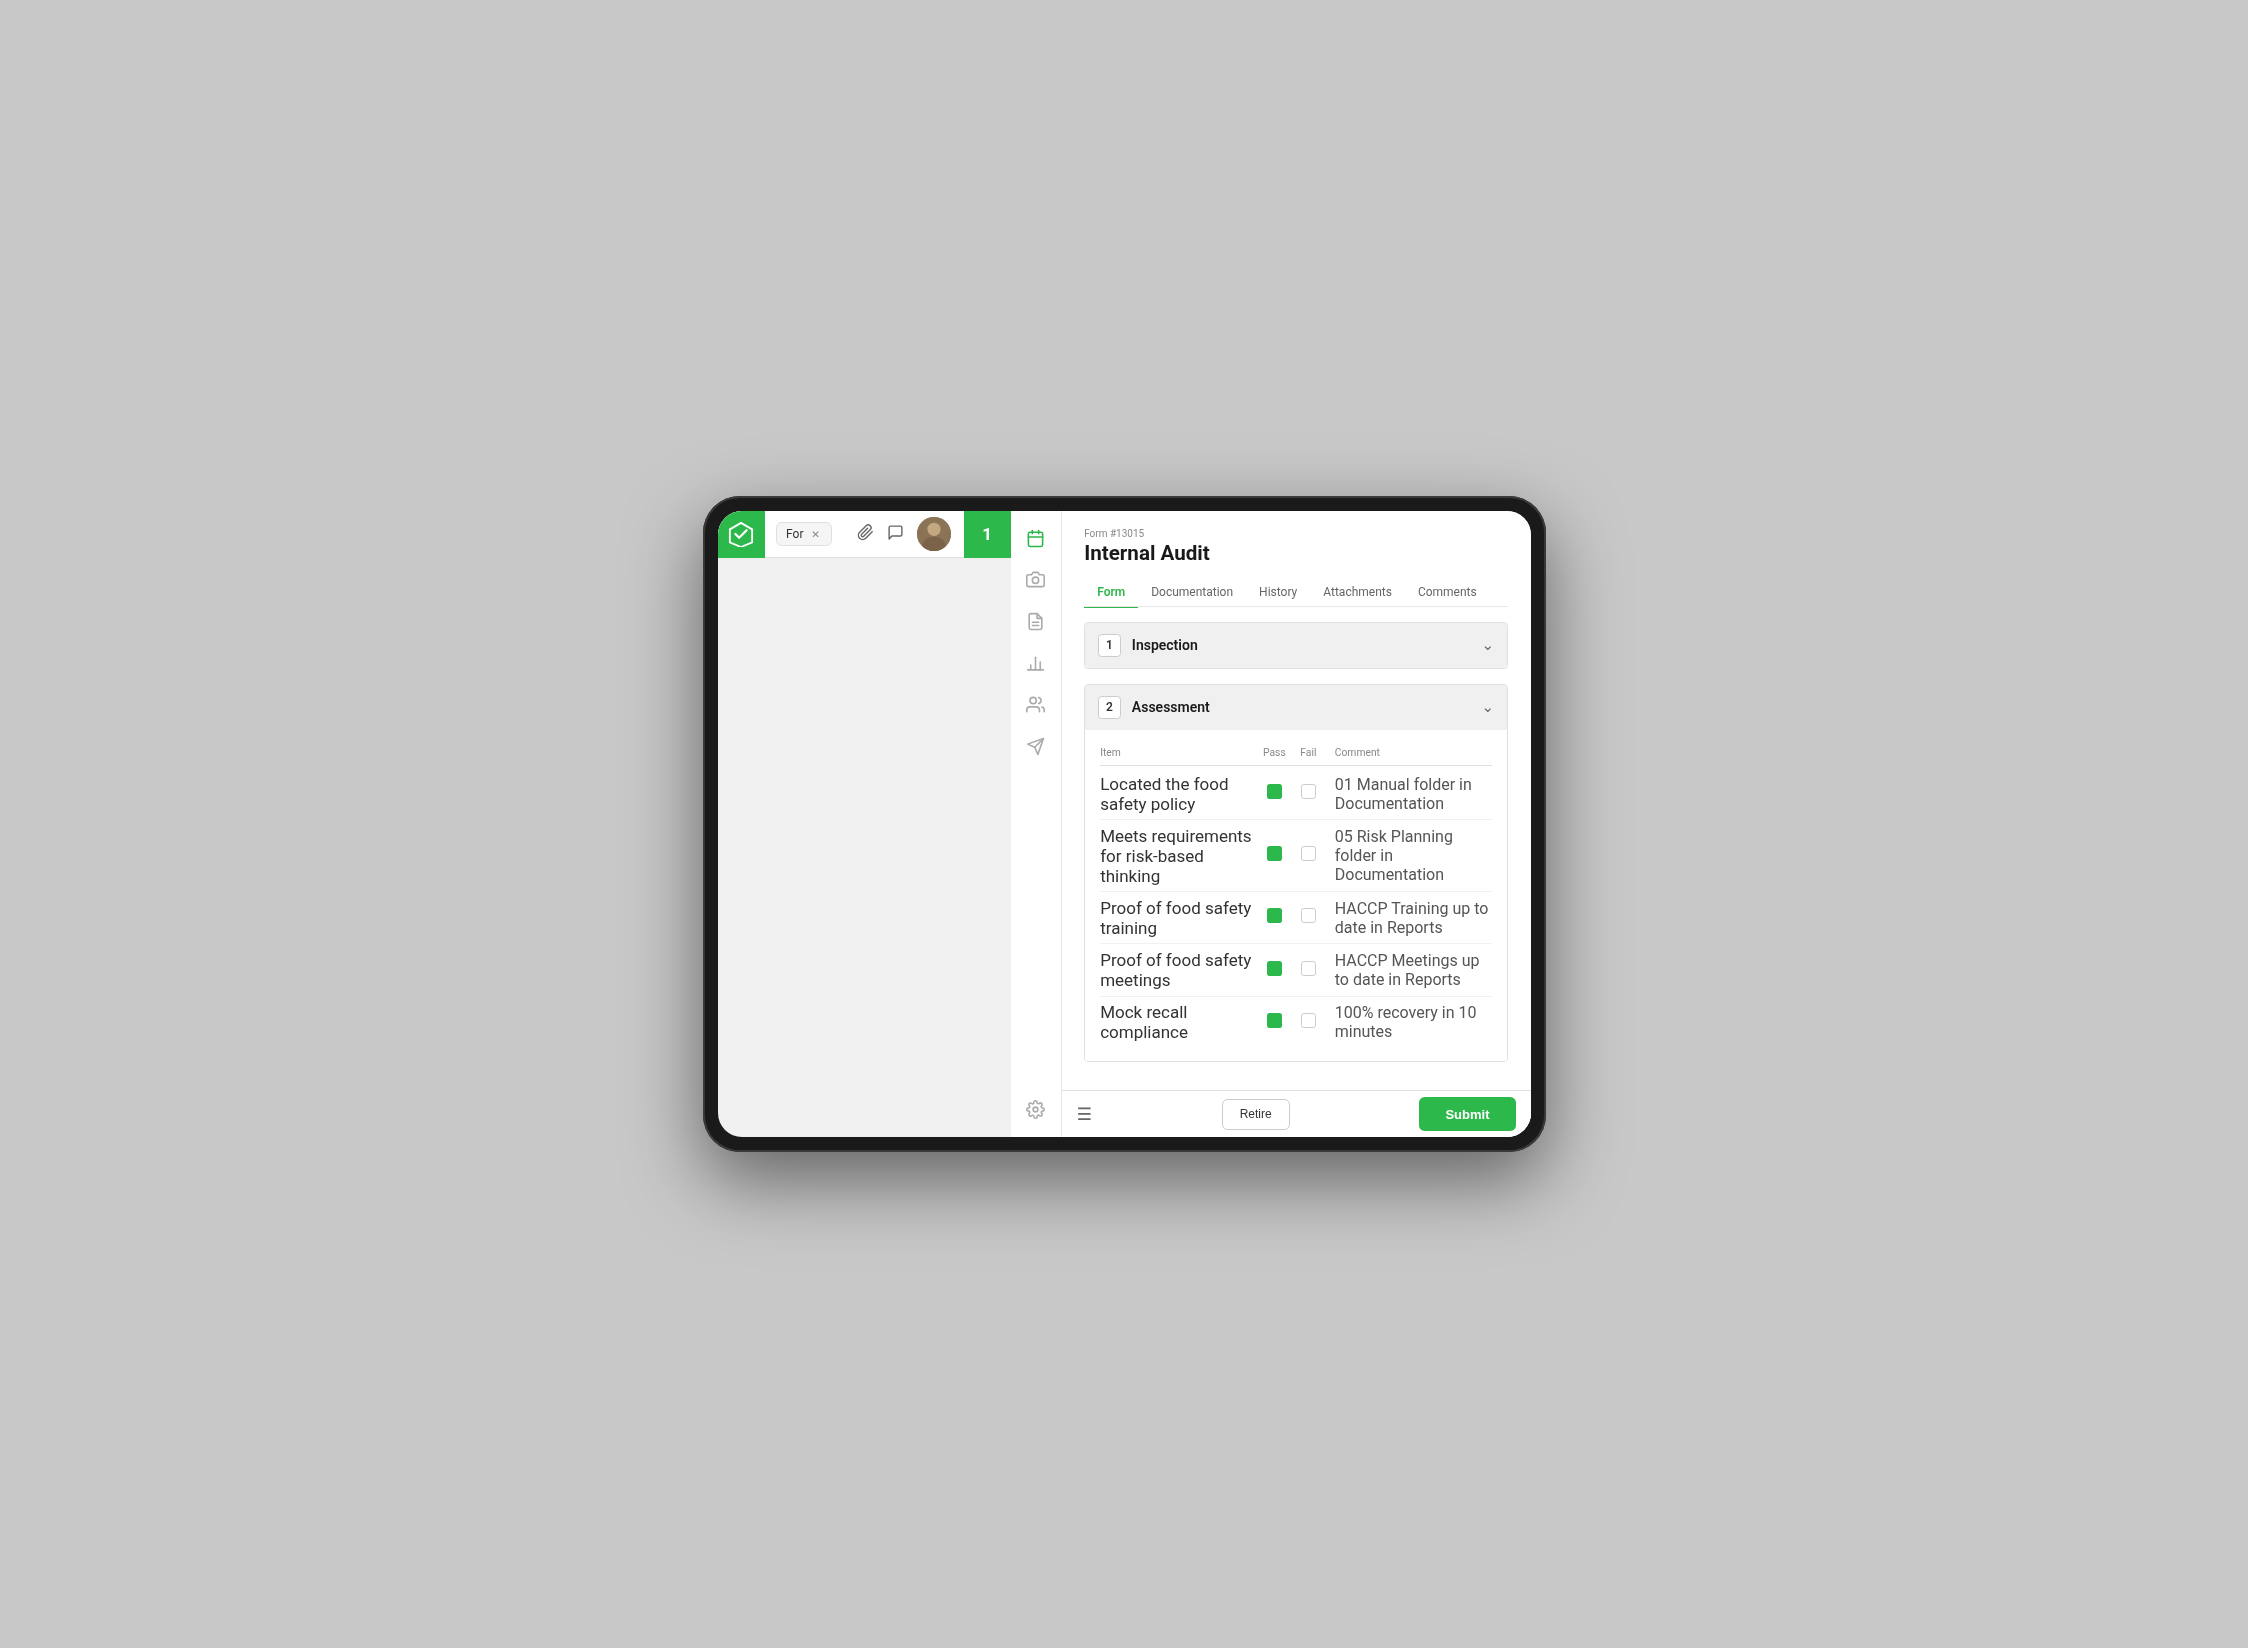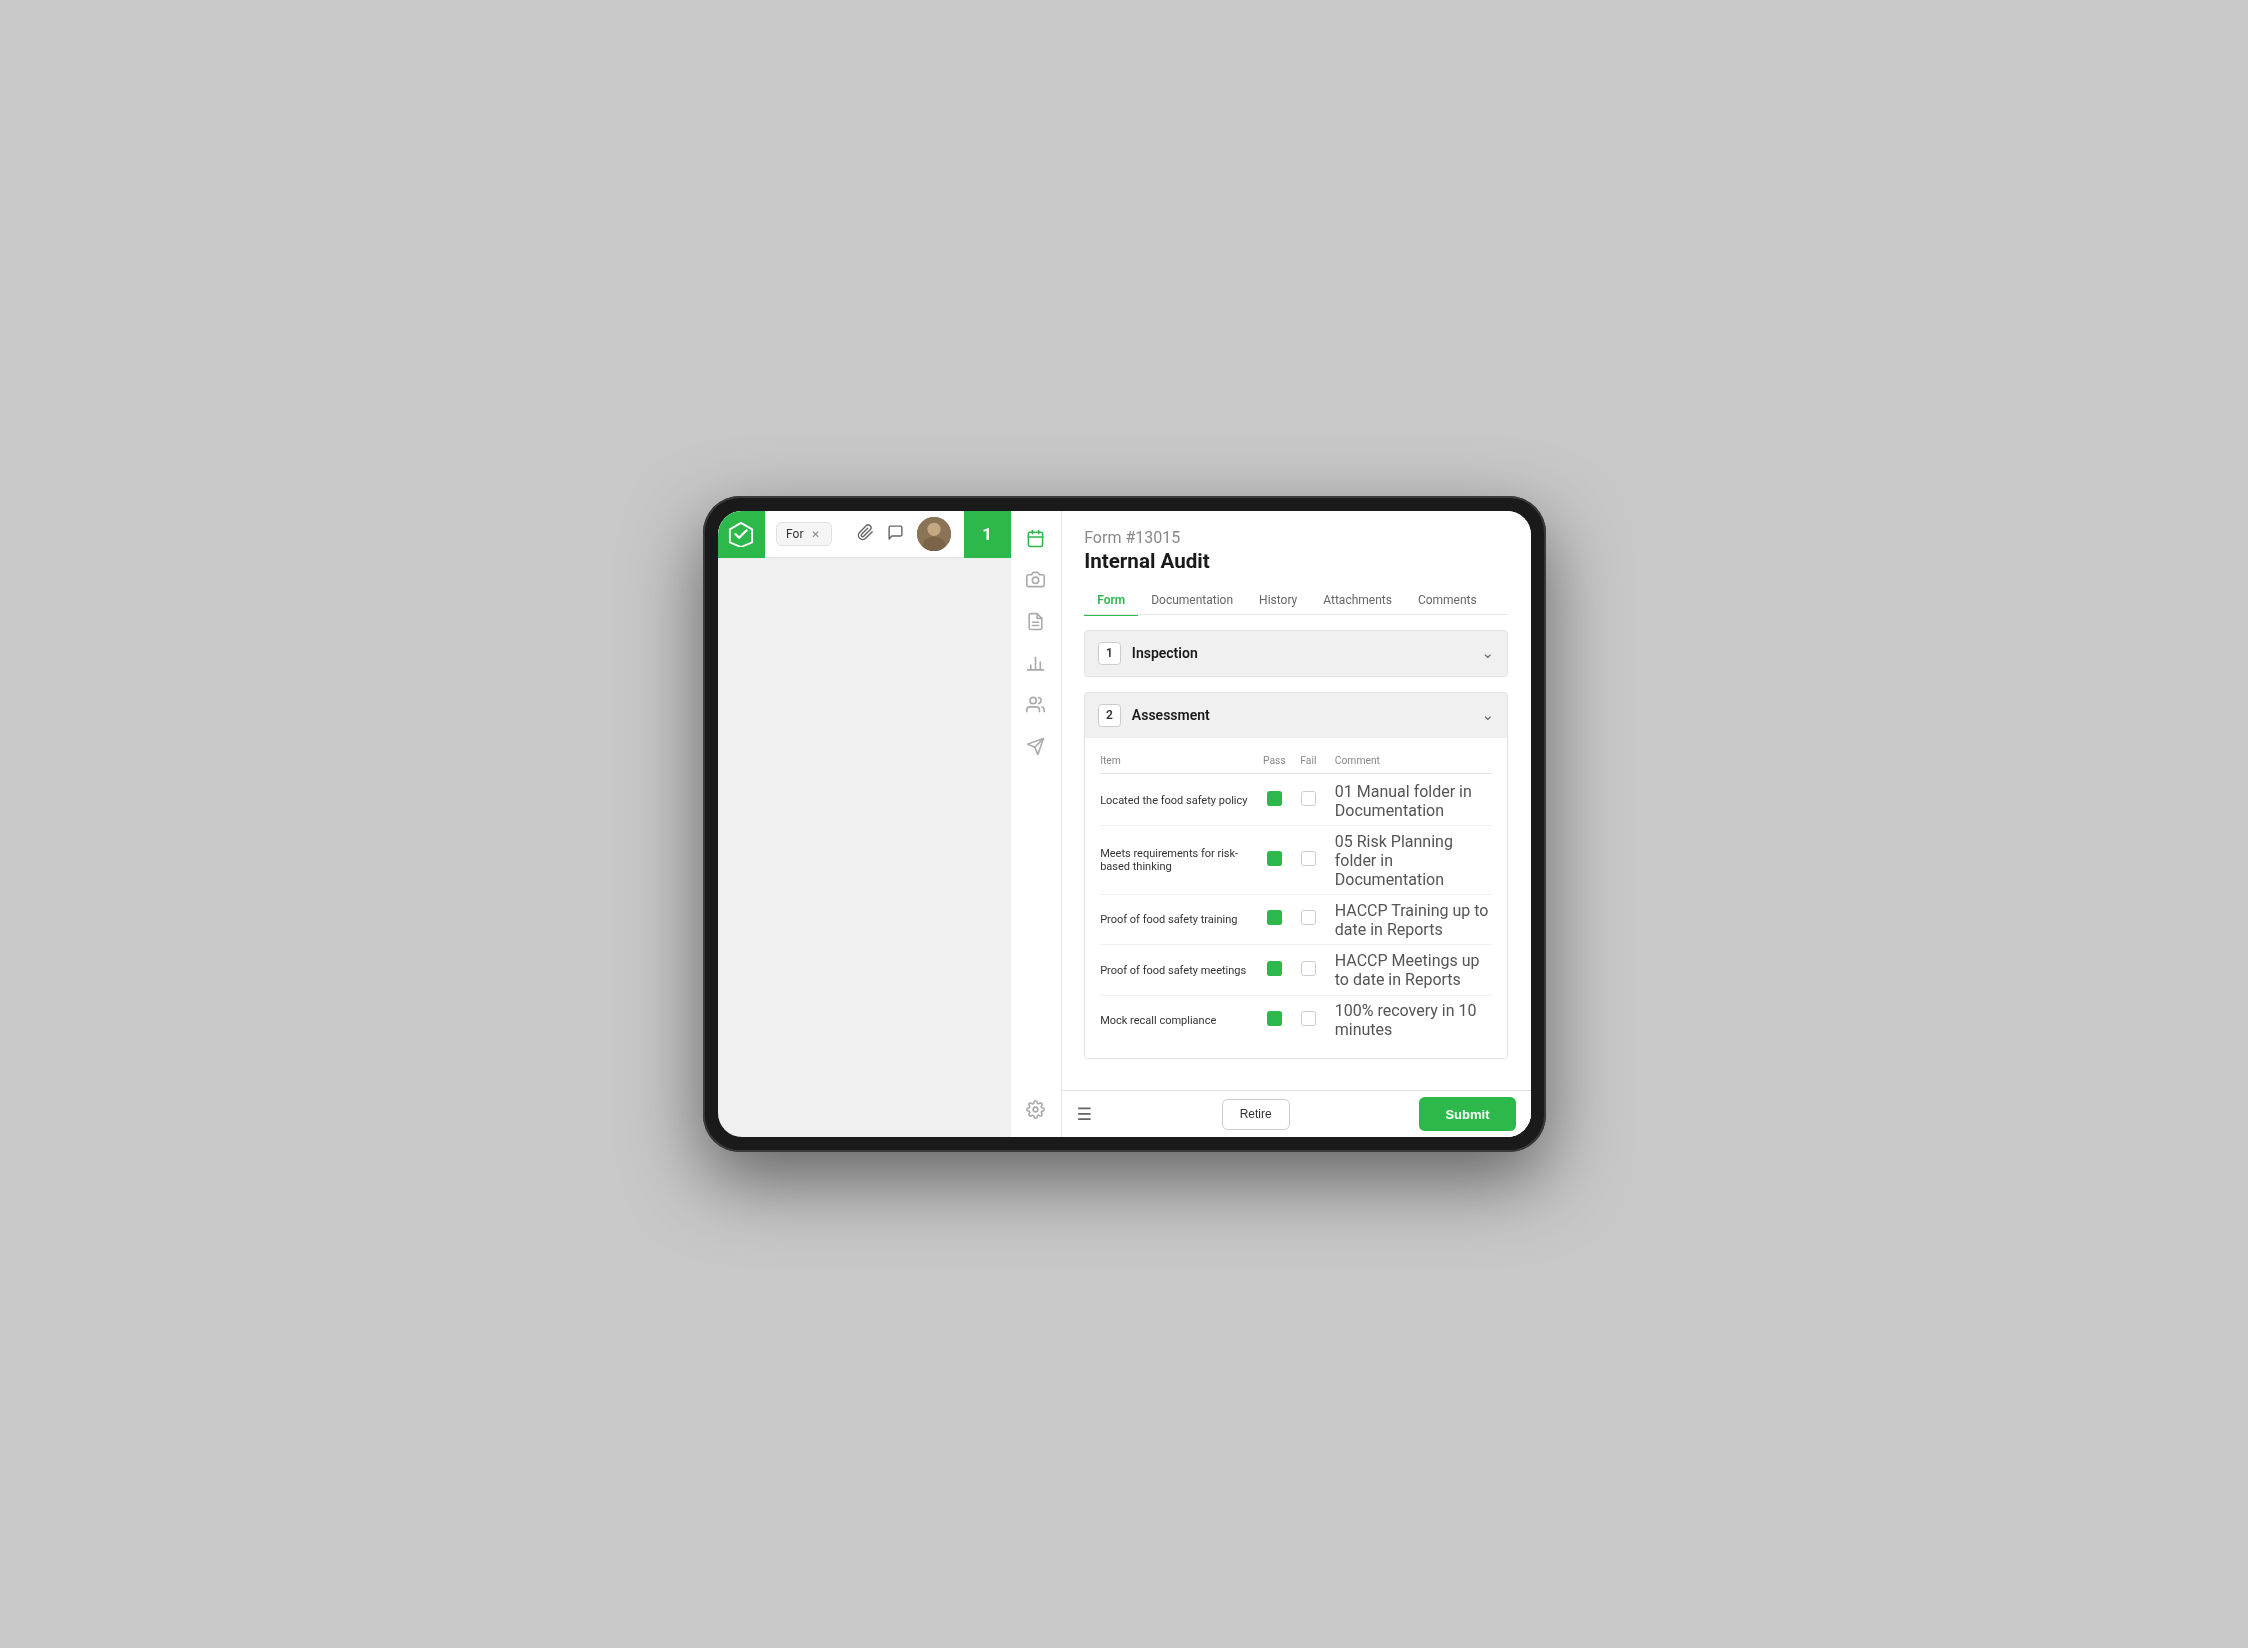--- a/index.html
+++ b/index.html
@@ -196,21 +196,21 @@
       flex-direction: column;
       overflow: hidden;
     }
 
     .form-header {
       padding: 17px 22.5px 0;
       flex-shrink: 0;
     }
 
     .form-number {
-      font-size: 16px;
+      font-size: 10px;
       color: #888;
       margin-bottom: 1.9px;
     }
 
     .form-title {
       font-size: 20.6px;
       font-weight: 700;
       color: #1a1a1a;
       margin-bottom: 13px;
     }
@@ -340,21 +340,21 @@
       display: flex;
       align-items: center;
       padding: 5.6px 0;
       border-bottom: 0.9px solid #f0f0f0;
     }
 
     .assessment-row:last-child {
       border-bottom: none;
     }
 
-    .row-item { flex: 1; font-size: 11px; color: #333; }
+    .row-item { flex: 1; font-size: 17px; color: #333; }
     .row-pass { width: 34px; text-align: center; }
     .row-fail { width: 34px; text-align: center; }
     .row-comment { flex: 1; font-size: 16px; color: #555; padding-left: 9.4px; }
 
     .checkbox-pass {
       width: 15px;
       height: 15px;
       background: #2db84b;
       border-radius: 2.8px;
       display: inline-block;

